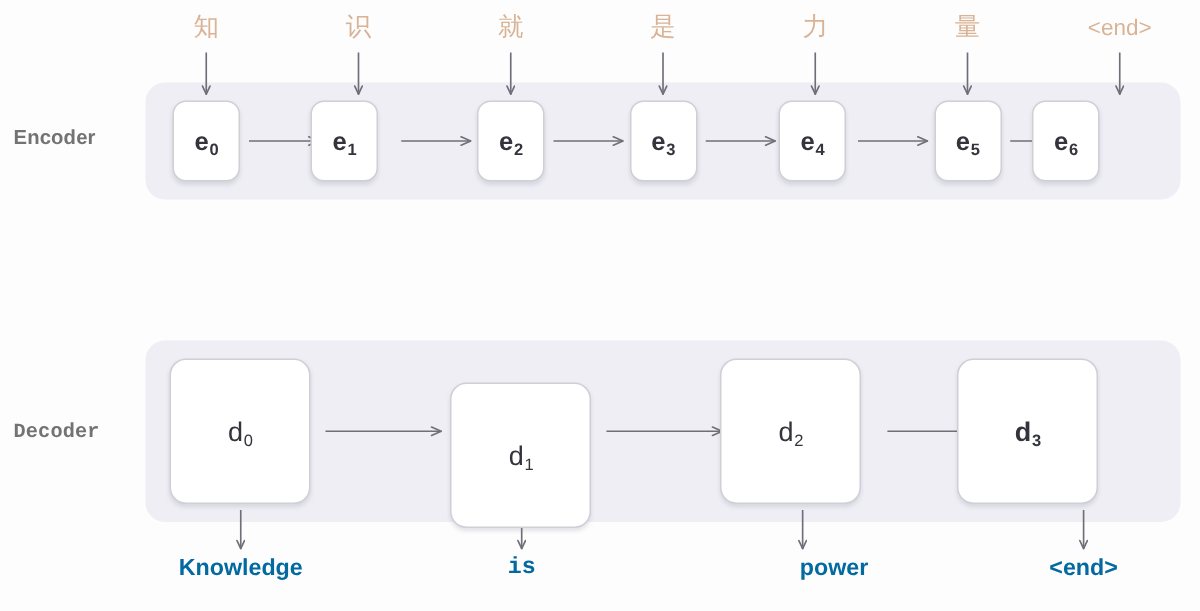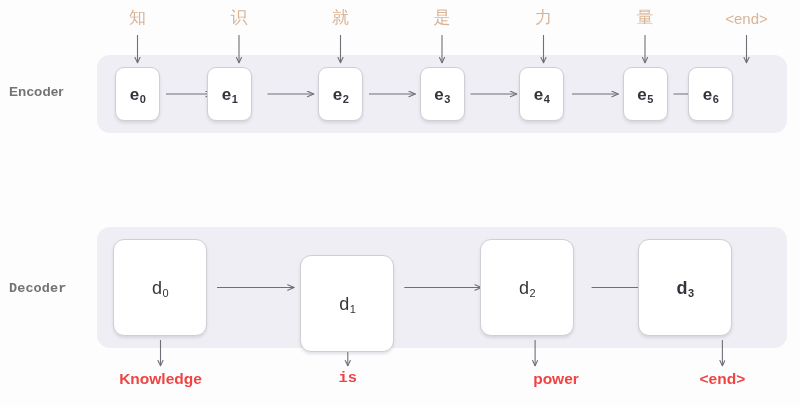--- a/index.html
+++ b/index.html
@@ -105,21 +105,21 @@
     font-size: 15px;
     top: 11px;
   }
 
   
   .out-token {
     position: absolute;
     top: 370px;
     font-size: 15.5px;
     font-weight: bold;
-    color: #ef4444;
+    color: #0369a1;
     text-align: center;
     white-space: nowrap;
     transform: translateX(-50%);
     line-height: 1.1;
   }
 
   
   #arrow-layer {
     position: absolute;
     left: 0;

